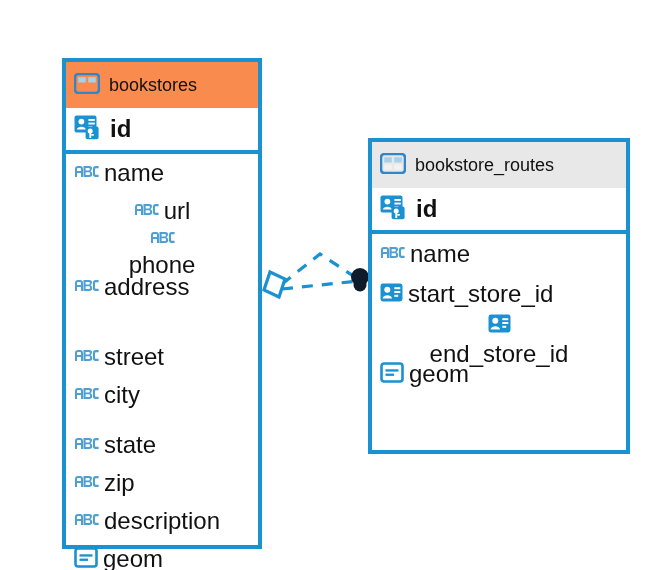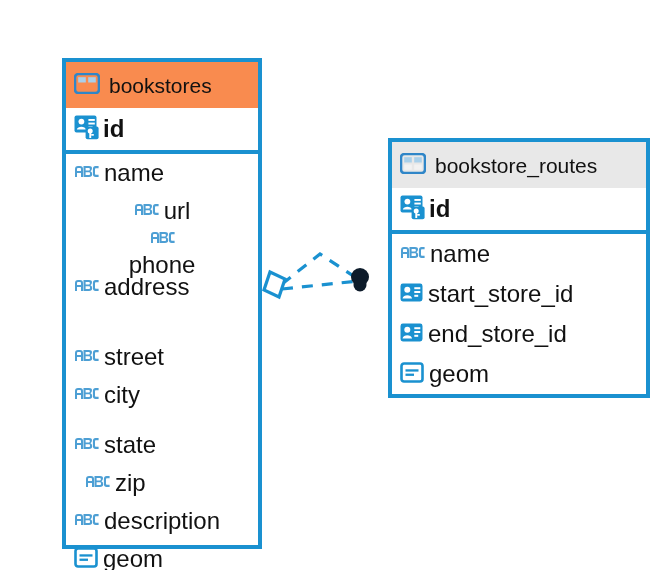--- a/index.html
+++ b/index.html
@@ -7,23 +7,23 @@
   body{width:654px;height:570px;position:relative;overflow:hidden;
        font-family:"Liberation Sans",sans-serif;-webkit-font-smoothing:antialiased;}
 
   #canvas{position:absolute;left:0;top:0;width:654px;height:570px;}
 
   
   .entity{position:absolute;box-sizing:border-box;background:#ffffff;
           border:4px solid var(--brd,#1a91d0);}
   .ent-header{display:flex;align-items:center;box-sizing:border-box;
               padding:0 8px;gap:9px;}
-  .ent-title{font-size:21px;color:#111111;line-height:1;white-space:nowrap;}
-
-  .pk-row{display:flex;align-items:center;gap:2px;box-sizing:border-box;
+  .ent-title{font-size:18px;color:#111111;line-height:1;white-space:nowrap;}
+
+  .pk-row{display:flex;align-items:center;gap:9px;box-sizing:border-box;
           padding:0 8px;border-bottom:4px solid #1a91d0;}
   .pk-row .fld-name{font-weight:bold;}
 
   .field{display:flex;align-items:center;gap:5px;box-sizing:border-box;padding:0 8px;}
   .fld-name{font-size:24px;color:#111111;line-height:1;white-space:nowrap;}
 
   
   .ico{flex:0 0 auto;display:block;}
 
   
@@ -154,21 +154,21 @@
       <span class="ico">
         <svg width="25" height="13" viewBox="0 0 25 13">
           <path d="M1 12 V4 Q1 1 4 1 H6 Q9 1 9 4 V12 H7 V8 H3 V12 Z M3 6 H7 V4 Q7 3 6 3 H4 Q3 3 3 4 Z" fill="#4d9fd4"></path>
           <path d="M9.5 1 H15 Q18 1 18 3.2 Q18 5.4 16.4 6.2 Q18.2 6.9 18.2 9.3 Q18.2 12 15 12 H9.5 Z M11.6 3 V5.4 H14.8 Q15.9 5.4 15.9 4.2 Q15.9 3 14.8 3 Z M11.6 7.3 V10 H15 Q16.1 10 16.1 8.65 Q16.1 7.3 15 7.3 Z" fill="#4d9fd4"></path>
           <path d="M24 3.3 V1 H21 Q18.3 1 18.3 4 V9 Q18.3 12 21 12 H24 V9.7 H21.2 Q20.4 9.7 20.4 8.8 V4.2 Q20.4 3.3 21.2 3.3 Z" fill="#4d9fd4" transform="translate(0.6,0)"></path>
         </svg>
       </span>
       <span class="fld-name">state</span>
     </div>
 
-    <div class="field" style="height:38px;margin-left:11px;">
+    <div class="field" style="height:38px;">
       <span class="ico">
         <svg width="25" height="13" viewBox="0 0 25 13">
           <path d="M1 12 V4 Q1 1 4 1 H6 Q9 1 9 4 V12 H7 V8 H3 V12 Z M3 6 H7 V4 Q7 3 6 3 H4 Q3 3 3 4 Z" fill="#4d9fd4"></path>
           <path d="M9.5 1 H15 Q18 1 18 3.2 Q18 5.4 16.4 6.2 Q18.2 6.9 18.2 9.3 Q18.2 12 15 12 H9.5 Z M11.6 3 V5.4 H14.8 Q15.9 5.4 15.9 4.2 Q15.9 3 14.8 3 Z M11.6 7.3 V10 H15 Q16.1 10 16.1 8.65 Q16.1 7.3 15 7.3 Z" fill="#4d9fd4"></path>
           <path d="M24 3.3 V1 H21 Q18.3 1 18.3 4 V9 Q18.3 12 21 12 H24 V9.7 H21.2 Q20.4 9.7 20.4 8.8 V4.2 Q20.4 3.3 21.2 3.3 Z" fill="#4d9fd4" transform="translate(0.6,0)"></path>
         </svg>
       </span>
       <span class="fld-name">zip</span>
     </div>
 
@@ -188,21 +188,21 @@
         <svg width="24" height="21" viewBox="0 0 24 21">
           <rect x="1.5" y="1.5" width="21" height="18" rx="2.5" ry="2.5" fill="#ffffff" stroke="#1a91d0" stroke-width="2.6"></rect>
           <rect x="5.5" y="7.3" width="13" height="2.3" fill="#1a91d0"></rect>
           <rect x="5.5" y="11.6" width="8.5" height="2.3" fill="#1a91d0"></rect>
         </svg>
       </span>
       <span class="fld-name">geom</span>
     </div>
   </div>
 
-  <div class="entity" style="left:388px;top:138px;width:262px;height:260px;">
+  <div class="entity" style="left:368px;top:138px;width:262px;height:316px;">
 
     <div class="ent-header" style="height:46px;background:#e8e8e8;">
       <span class="ico">
         <svg width="26" height="21" viewBox="0 0 26 21">
           <rect x="1" y="1" width="24" height="19" rx="3.5" ry="3.5" fill="none" stroke="#2f86c8" stroke-width="2.6"></rect>
           <rect x="4.2" y="4.2" width="7.6" height="5.3" fill="#a9d0ea"></rect>
           <rect x="14.2" y="4.2" width="7.6" height="5.3" fill="#a9d0ea"></rect>
           <rect x="4.2" y="11.5" width="7.6" height="5.3" fill="#f2f2f2"></rect>
           <rect x="14.2" y="11.5" width="7.6" height="5.3" fill="#f2f2f2"></rect>
         </svg>
@@ -246,21 +246,21 @@
           <circle cx="7.3" cy="6.7" r="3.0" fill="#ffffff"></circle>
           <path d="M 2.5 15.4 C 3.4 11.3 11.2 11.3 12.1 15.4 Z" fill="#ffffff"></path>
           <rect x="14.3" y="4.2" width="6.0" height="2.0" fill="#ffffff"></rect>
           <rect x="14.3" y="8.0" width="6.0" height="2.0" fill="#ffffff"></rect>
           <rect x="14.3" y="11.8" width="3.9" height="2.0" fill="#ffffff"></rect>
         </svg>
       </span>
       <span class="fld-name">start_store_id</span>
     </div>
 
-    <div class="field" style="height:40px;">
+    <div class="field" style="height:40px;flex-direction:column;">
       <span class="ico">
         <svg width="23" height="19" viewBox="0 0 23 19">
           <rect x="0.5" y="0.5" width="22" height="18" rx="2.4" fill="#1a91d0"></rect>
           <circle cx="7.3" cy="6.7" r="3.0" fill="#ffffff"></circle>
           <path d="M 2.5 15.4 C 3.4 11.3 11.2 11.3 12.1 15.4 Z" fill="#ffffff"></path>
           <rect x="14.3" y="4.2" width="6.0" height="2.0" fill="#ffffff"></rect>
           <rect x="14.3" y="8.0" width="6.0" height="2.0" fill="#ffffff"></rect>
           <rect x="14.3" y="11.8" width="3.9" height="2.0" fill="#ffffff"></rect>
         </svg>
       </span>

